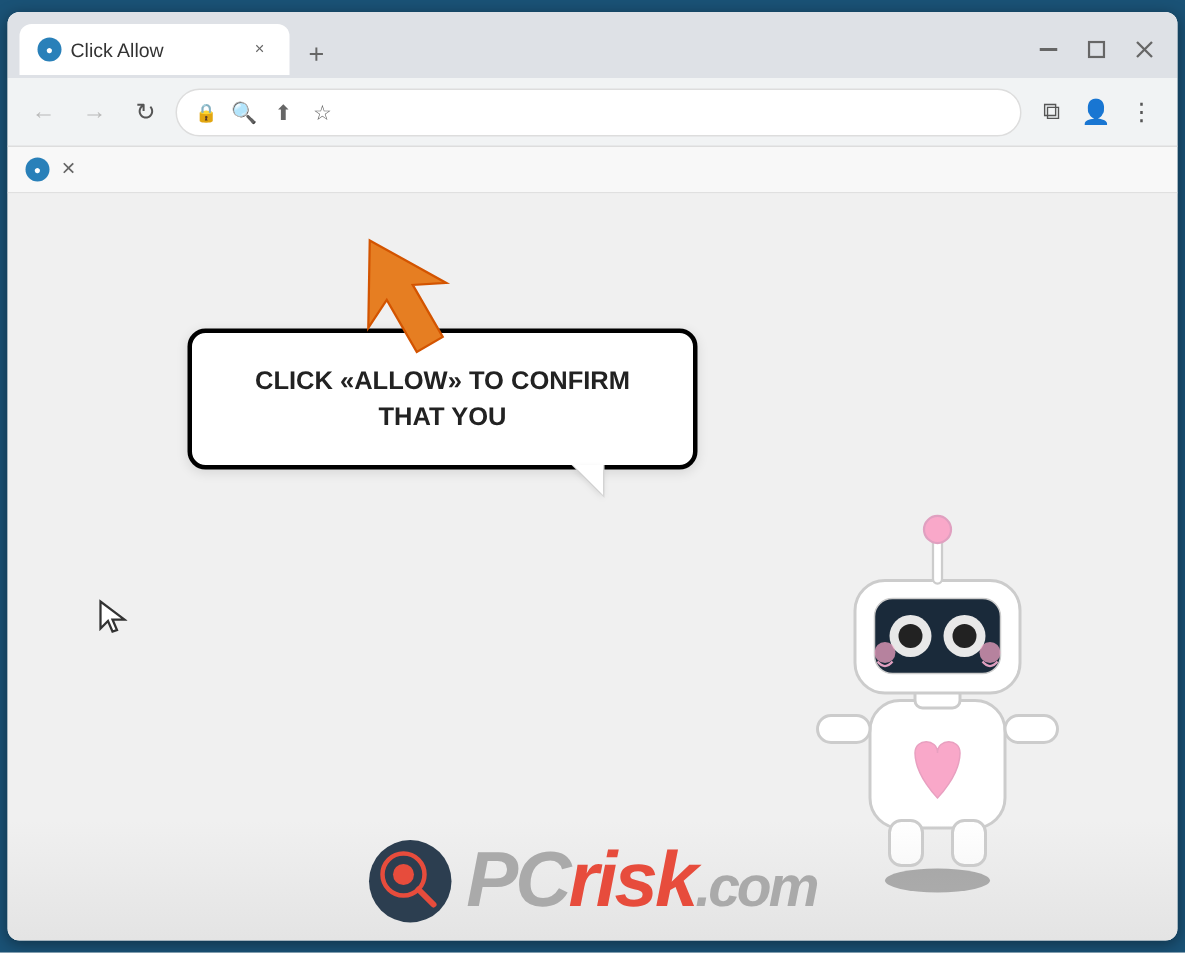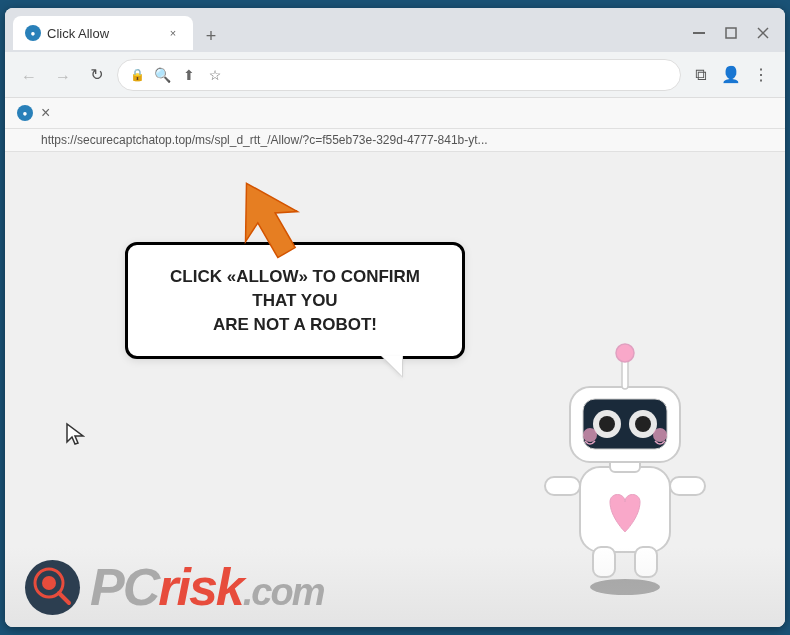--- a/index.html
+++ b/index.html
@@ -331,20 +331,21 @@
       position: absolute;
       bottom: 0;
       left: 0;
       right: 0;
       height: 80px;
       display: flex;
       align-items: center;
       padding: 0 20px;
       gap: 10px;
       background: linear-gradient(transparent, rgba(200,200,200,0.3));
+      justify-content: center;
     }
 
     .watermark-logo-circle {
       width: 55px;
       height: 55px;
       border-radius: 50%;
       background: #2c3e50;
       display: flex;
       align-items: center;
       justify-content: center;
@@ -433,36 +434,32 @@
       <div class="toolbar-btn">👤</div>
       <div class="toolbar-btn">⋮</div>
     </div>
   </div>
 
   <div class="notification-bar">
     <div class="notif-favicon">●</div>
     <span class="notif-close">×</span>
   </div>
 
-  <div class="notif-dropdown">
-    <span>https://securecaptchatop.top/ms/spl_d_rtt_/Allow/?c=f55eb73e-329d-4777-841b-yt...</span>
-  </div>
 
   <div class="page-content">
 
     <div class="orange-arrow">
       <svg width="90" height="90" viewBox="0 0 90 90">
         <polygon points="45,5 75,55 55,45 55,85 35,85 35,45 15,55" fill="#e67e22" stroke="#d35400" stroke-width="1.5"></polygon>
       </svg>
     </div>
 
     <div class="speech-bubble">
       <div class="bubble-text">
         <span>CLICK «ALLOW» TO CONFIRM THAT YOU</span><br>
-        <span>ARE NOT A ROBOT!</span>
       </div>
     </div>
 
     <div class="robot-container">
       <svg width="200" height="260" viewBox="0 0 200 260" xmlns="http://www.w3.org/2000/svg">
 
         <ellipse cx="100" cy="250" rx="35" ry="8" fill="#333" opacity="0.4"></ellipse>
 
         <rect x="55" y="130" width="90" height="85" rx="20" ry="20" fill="white" stroke="#ccc" stroke-width="2"></rect>
 

